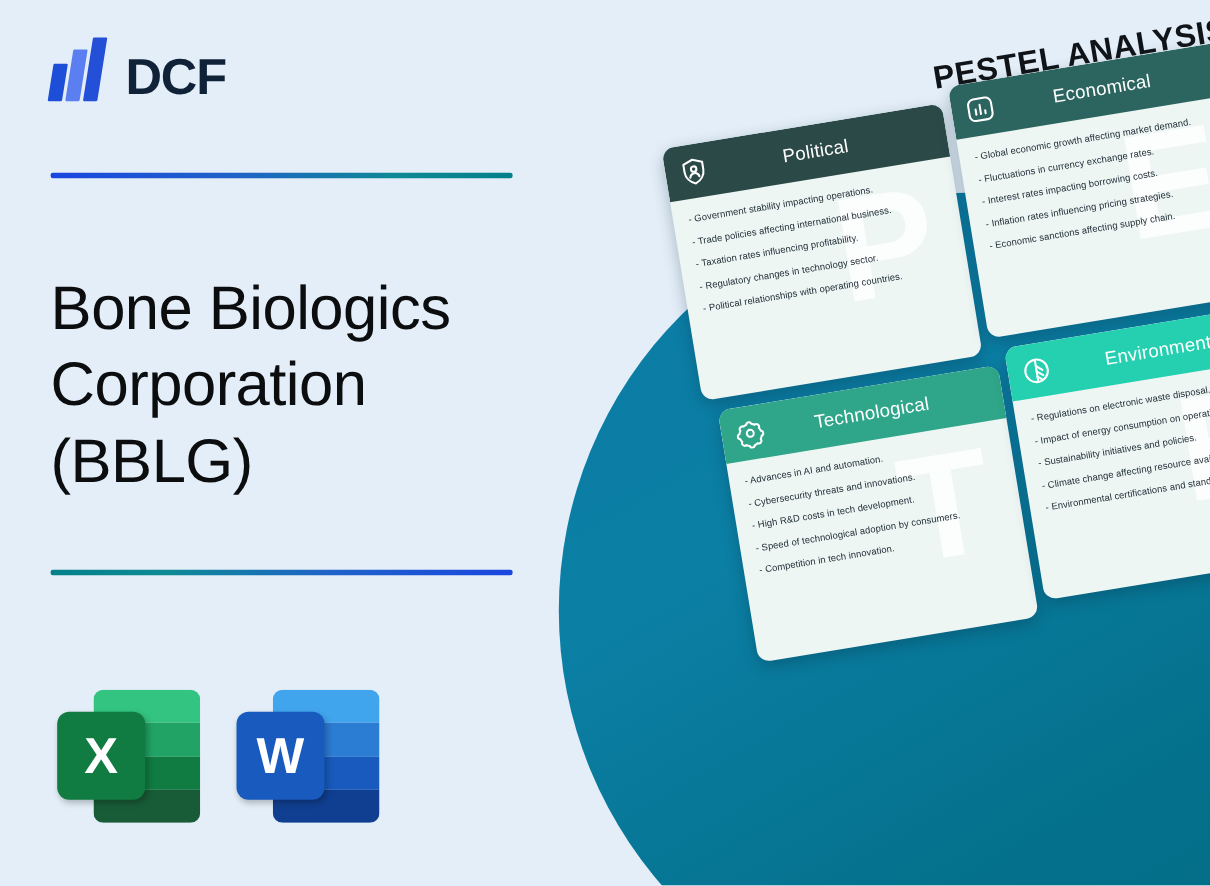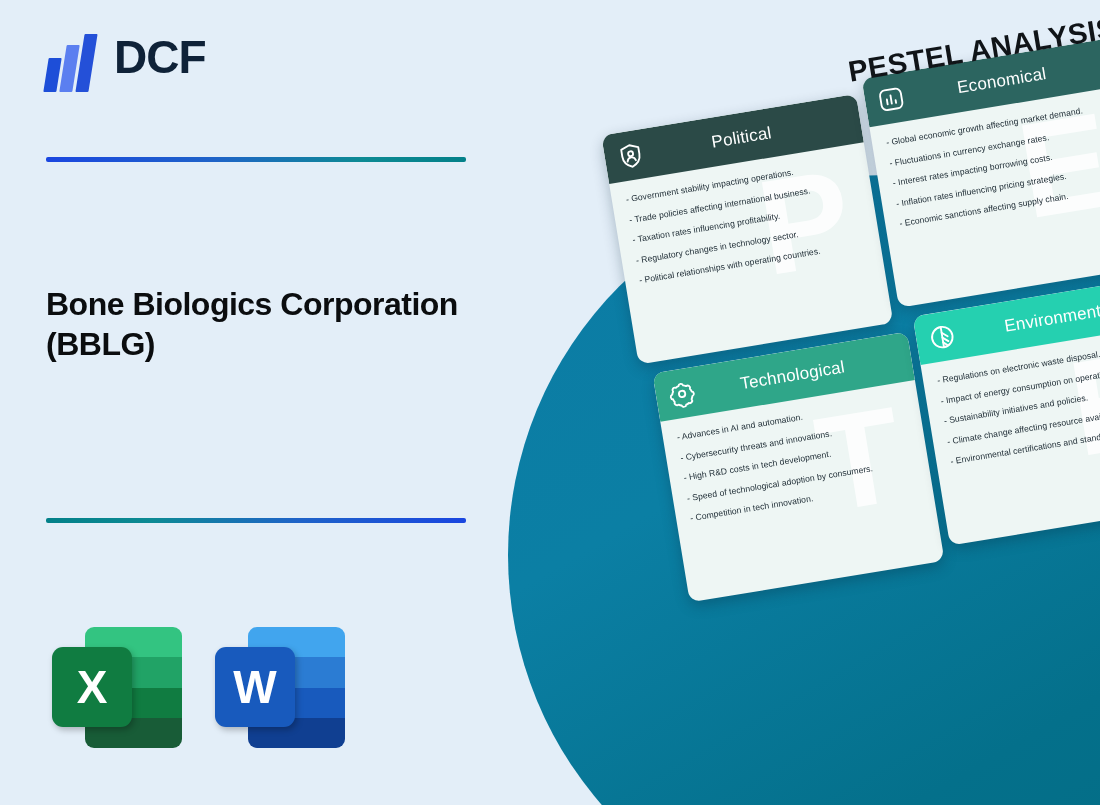--- a/index.html
+++ b/index.html
@@ -8,34 +8,34 @@
     background:#e3eef8;
     font-family:"Liberation Sans", sans-serif;
     overflow:hidden;
     position:relative;
   }
   #stage{position:absolute;inset:0;width:1100px;height:805px;overflow:hidden;background:#e3eef8;}
 
   
   .left{position:absolute;left:0;top:0;width:540px;height:805px;z-index:30;}
 
-  .logo-wrap{position:absolute;left:46px;top:34px;display:flex;align-items:flex-start;gap:14px;}
+  .logo-wrap{position:absolute;left:46px;top:34px;display:flex;align-items:flex-end;gap:14px;}
   .logo-mark{position:relative;width:54px;height:58px;}
   .logo-mark .bar{position:absolute;bottom:0;width:13px;transform:skewX(-9deg);border-radius:1px;}
   .logo-mark .b1{left:0px;height:34px;background:#1d4ed8;}
   .logo-mark .b2{left:17px;height:47px;background:#5b7ff0;}
   .logo-mark .b3{left:34px;height:58px;background:#2450d8;}
   .logo-text{font-size:46px;font-weight:700;color:#0f2238;letter-spacing:-1px;line-height:1;}
 
   .divider{position:absolute;left:46px;width:420px;height:5px;border-radius:2px;}
   .divider-top{top:157px;background:linear-gradient(90deg,#1a46e0 0%,#1f63c8 40%,#0d8a94 75%,#038089 100%);}
   .divider-bottom{top:518px;background:linear-gradient(90deg,#038089 0%,#0d8a94 25%,#1f63c8 60%,#1a46e0 100%);}
 
   .headline{position:absolute;left:46px;top:245px;width:440px;
-    font-size:32px;line-height:1.24;font-weight:700;color:#0b0d0f;letter-spacing:-0.5px;margin-top:40px;}
+    font-size:56px;line-height:1.24;font-weight:400;color:#0b0d0f;letter-spacing:-0.5px;}
 
   .file-icons{position:absolute;left:52px;top:623px;display:flex;gap:33px;}
   .fi{position:relative;width:130px;height:128px;}
   .fi .page{position:absolute;right:0;top:4px;width:97px;height:121px;border-radius:9px;overflow:hidden;}
   .fi .page i{display:block;width:100%;height:25%;}
   .fi .tile{position:absolute;left:0;top:24px;width:80px;height:80px;border-radius:11px;
     display:flex;align-items:center;justify-content:center;
     color:#fff;font-size:46px;font-weight:700;line-height:1;
     box-shadow:2px 3px 6px rgba(0,0,0,.25);}
   

